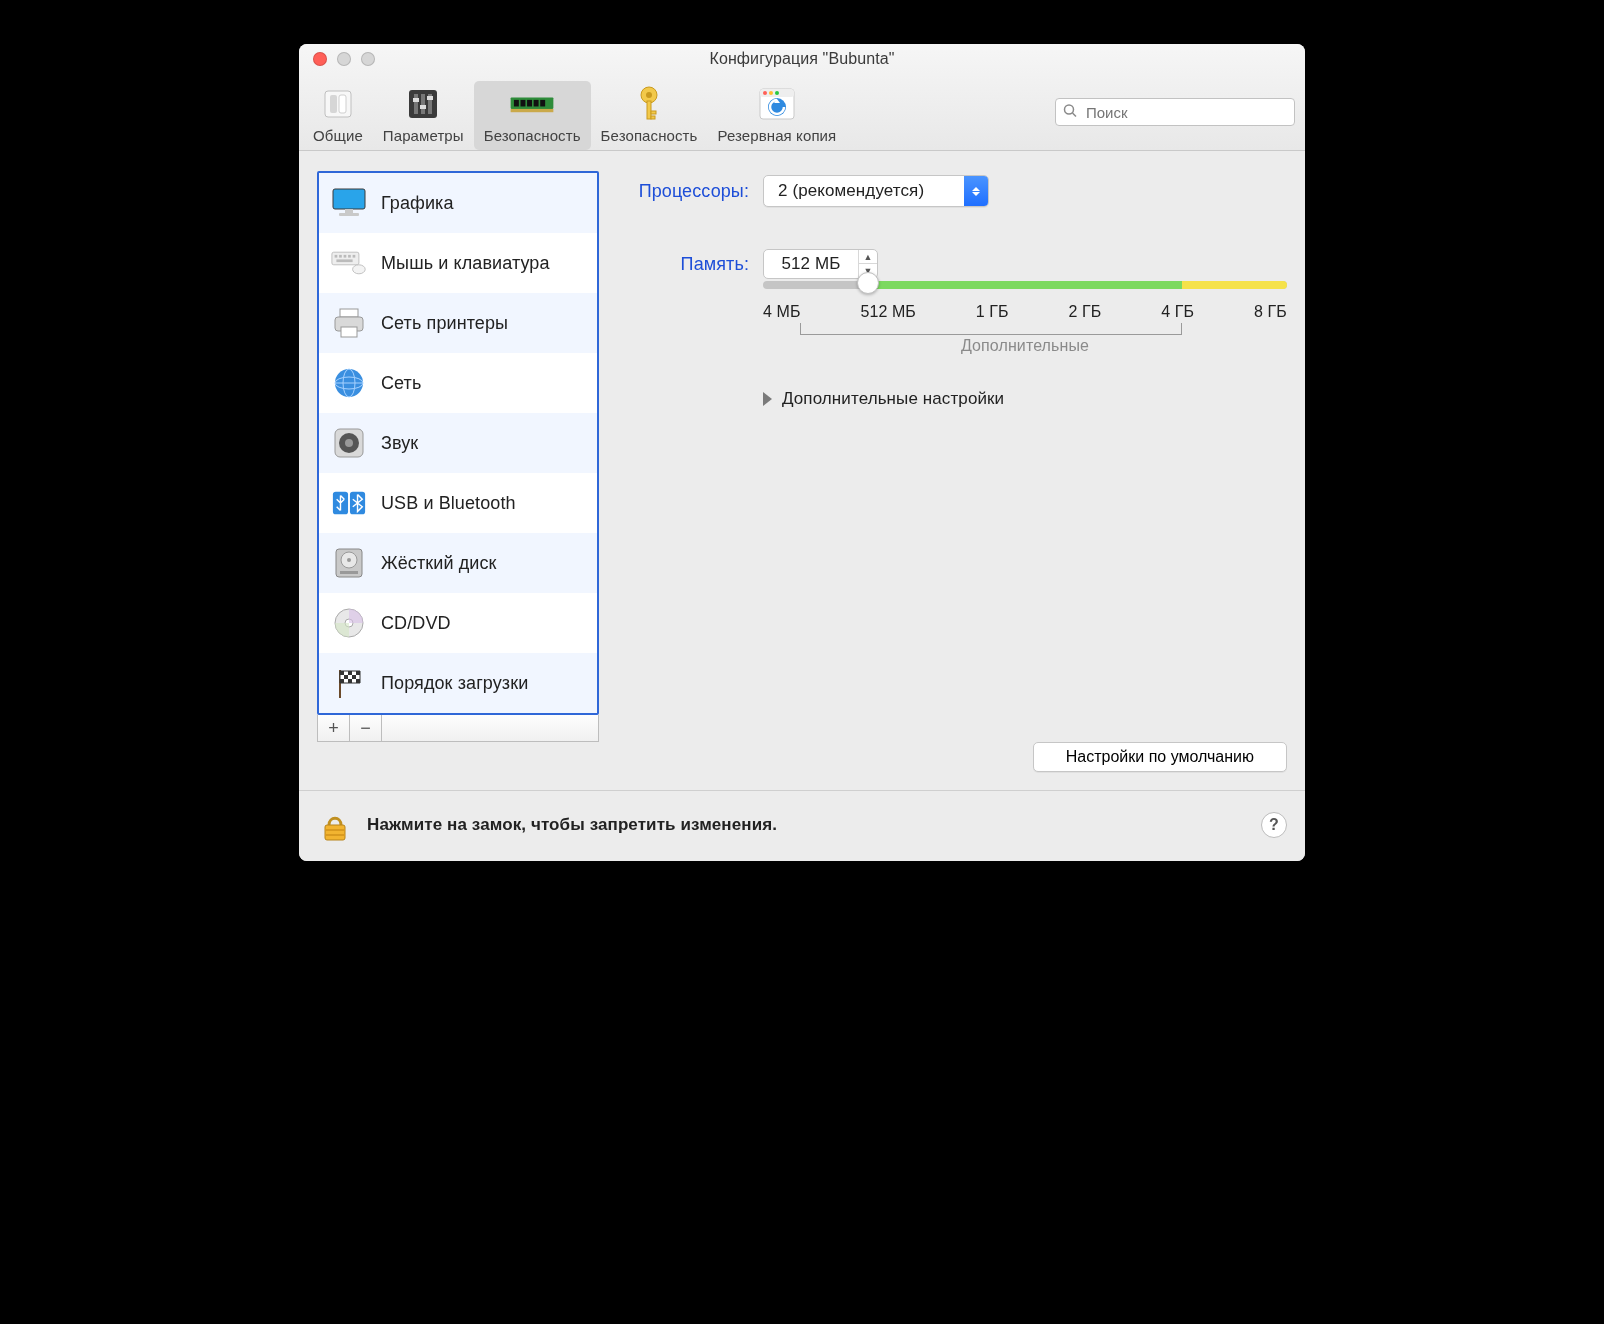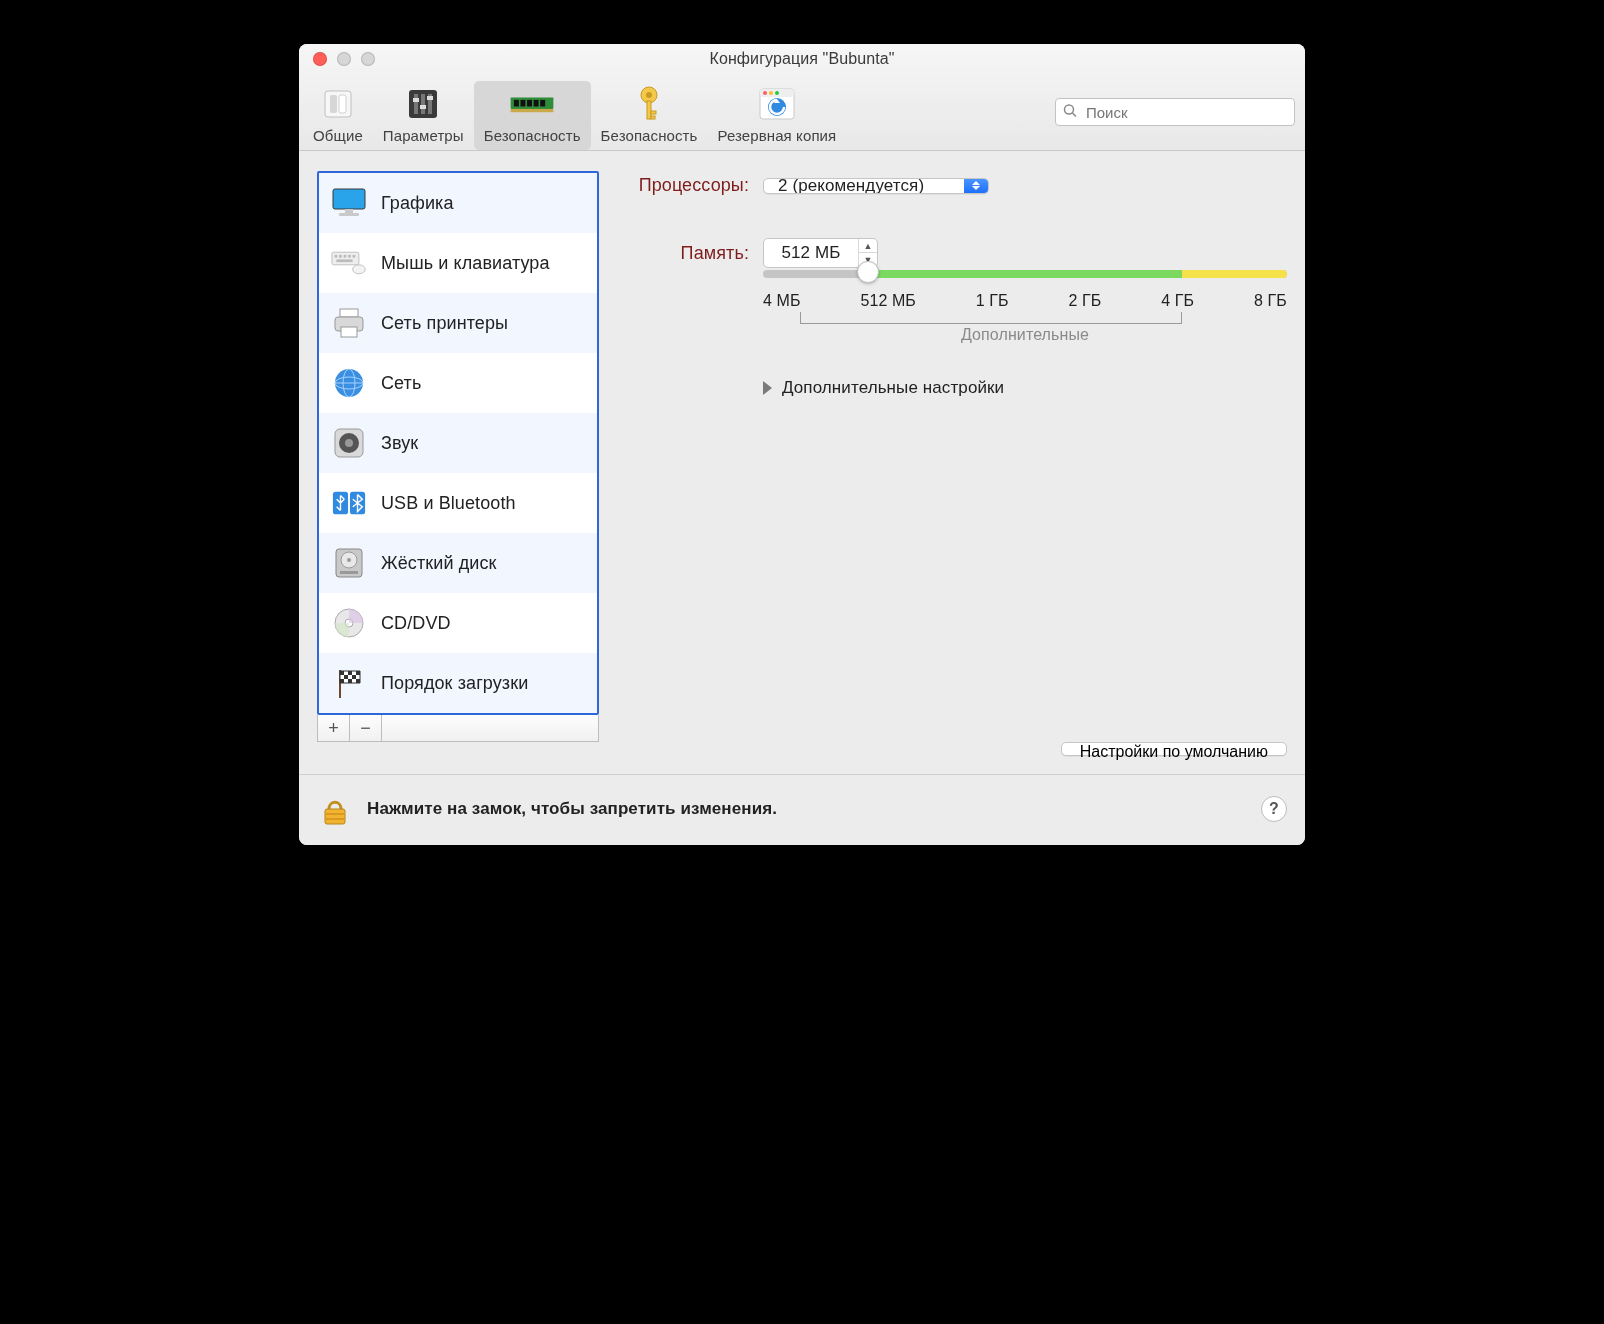--- a/index.html
+++ b/index.html
@@ -128,24 +128,24 @@
   .side-footer .btn {
     width:32px; display:flex; align-items:center; justify-content:center;
     border-right:1px solid var(--border-grey);
     font-size:18px; color:#555;
   }
   .side-footer .rest { flex:1; }
 
   
   .panel { flex:1; padding-top: 4px; }
   .row { display:flex; align-items:center; margin-bottom: 42px; }
-  .row .label { width:140px; text-align:right; padding-right:14px; font-size:18px; color:#7f1d1d;}
+  .row .label { width:140px; text-align:right; padding-right:14px; font-size:18px; color:#1d4ed8;}
   .select {
     display:flex; align-items:center;
-    height:16px;
+    height:32px;
     border:1px solid #c6c6c6;
     border-radius:5px;
     background:#fff;
     overflow:hidden;
     box-shadow: 0 1px 0 rgba(0,0,0,0.05);
   }
   .select .val { padding:0 14px; font-size:17px; min-width:200px;}
   .select .caret {
     width:24px; height:100%;
     background: linear-gradient(#4a94ff,#1f6fff);
@@ -207,21 +207,21 @@
     width:0; height:0;
     border-top:7px solid transparent; border-bottom:7px solid transparent;
     border-left:9px solid #7a7a7a;
   }
 
   .defaults-row {
     display:flex; justify-content:flex-end;
     padding: 0 18px 18px;
   }
   .btn-default {
-    height:14px; padding:0 18px;
+    height:30px; padding:0 32px;
     background:#fff; border:1px solid #c6c6c6; border-radius:5px;
     font-size:16px;
     box-shadow: 0 1px 0 rgba(0,0,0,0.05);
   }
 
   
   .footer {
     border-top:1px solid #cfcfcf;
     background:#ececec;
     display:flex; align-items:center;

